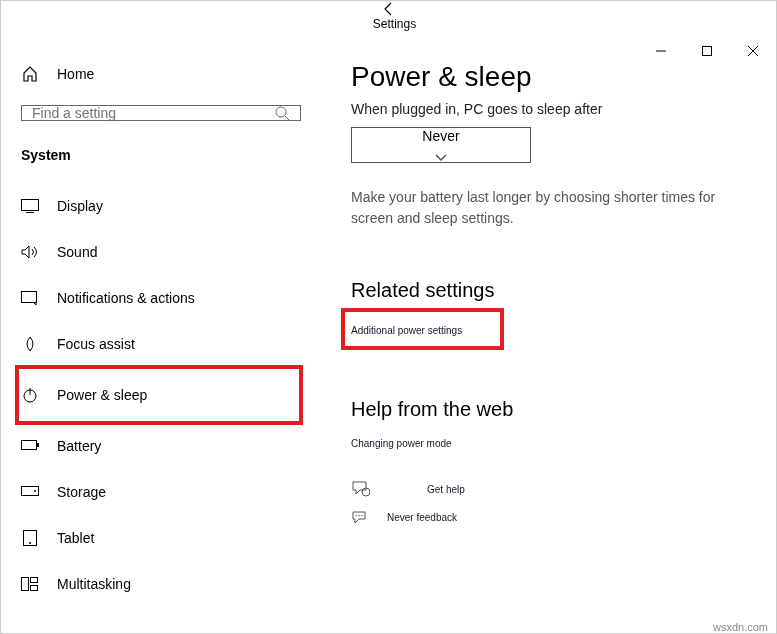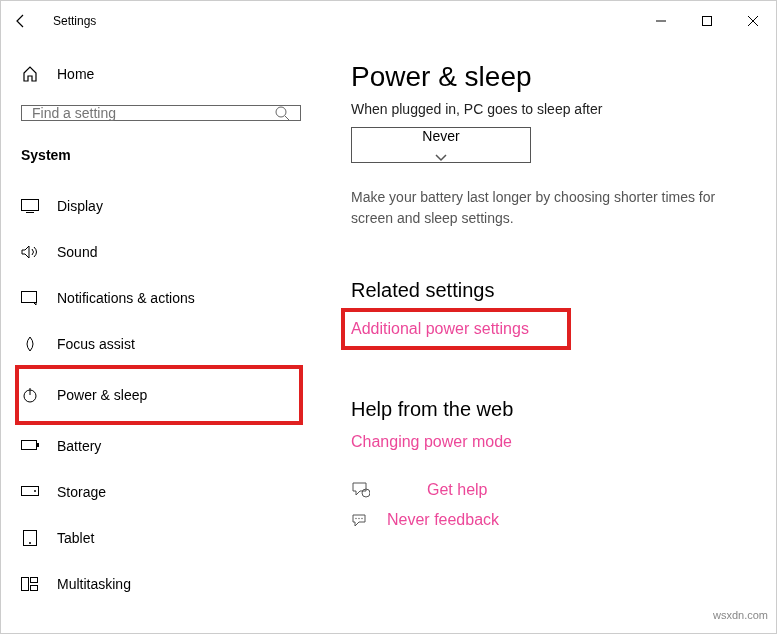--- a/index.html
+++ b/index.html
@@ -1,17 +1,17 @@
 <!DOCTYPE html>
 <html><head>
 <meta charset="utf-8">
 <style>
 * { margin: 0; padding: 0; box-sizing: border-box; font-family: "Segoe UI", -apple-system, sans-serif; }
 body { background: #fff; width: 777px; height: 634px; overflow: hidden; border: 1px solid #ccc; position: relative; }
-.titlebar { display: flex; align-items: center; height: 40px; }
+.titlebar { display: flex; align-items: center; height: 40px; flex-direction: column; }
 .back-btn { width: 40px; height: 40px; display: flex; align-items: center; justify-content: center; cursor: pointer; }
 .title { font-size: 12px; margin-left: 12px; }
 .window-controls { margin-left: auto; display: flex; }
 .win-btn { width: 46px; height: 40px; display: flex; align-items: center; justify-content: center; cursor: pointer; }
 .container { display: flex; height: calc(100% - 40px); }
 .sidebar { width: 320px; padding: 0 20px; }
 .home-row { display: flex; align-items: center; height: 46px; margin-top: 10px; cursor: pointer; }
 .home-row .icon { width: 18px; margin-right: 18px; display:flex; align-items:center; justify-content:center; }
 .home-row span { font-size: 14px; }
 .search-box { display: flex; align-items: center; border: 1px solid #666; height: 16px; padding: 0 10px; margin-top: 8px; }
@@ -20,26 +20,26 @@
 .nav-item { display: flex; align-items: center; height: 46px; cursor: pointer; position: relative; }
 .nav-item .icon { width: 18px; margin-right: 18px; display:flex; align-items:center; justify-content:center; }
 .nav-item span { font-size: 14px; }
 .highlight-red { outline: 4px solid #e02020; outline-offset: -2px; }
 .main { flex: 1; padding: 20px 30px 0 30px; overflow-y:auto; }
 .page-title { font-size: 28px; font-weight: 400; margin-bottom: 8px; }
 .sub-label { font-size: 14px; color: #222; margin-bottom: 10px; }
 .dropdown { display: inline-flex; align-items: center; justify-content: space-between; border: 1px solid #555; width: 180px; height: 36px; padding: 0 10px; font-size: 14px; cursor: pointer; flex-direction: column; }
 .section-heading { font-size: 20px; font-weight: 400; margin-top: 50px; }
 .section-text { font-size: 14px; color: #555; margin-top: 24px; line-height: 1.5; max-width: 380px; }
-.link { color: #ec4899; font-size: 16px; cursor: pointer; display: inline-block; }
+.link { color: #0f172a; font-size: 10px; cursor: pointer; display: inline-block; }
 .link-box { display: inline-block; padding: 10px 40px 10px 8px; margin-left: -8px; margin-top: 8px; }
 .help-row { display: flex; align-items: center; margin-top: 12px; }
 .help-row .icon { width: 20px; margin-right: 16px; display:flex; align-items:center; justify-content:center; }
 svg { display: block; }
-.watermark { position: absolute; bottom: 12px; right: 8px; font-size: 11px; color: #888; }
+.watermark { position: absolute; bottom: 0; right: 8px; font-size: 11px; color: #888; }
 </style>
 </head>
 <body>
 
 <div class="titlebar">
   <div class="back-btn">
     <svg width="16" height="16" viewBox="0 0 16 16">
         <path d="M10 2 L4 8 L10 14" stroke="#000" stroke-width="1.2" fill="none"></path>
       </svg>
   </div>

